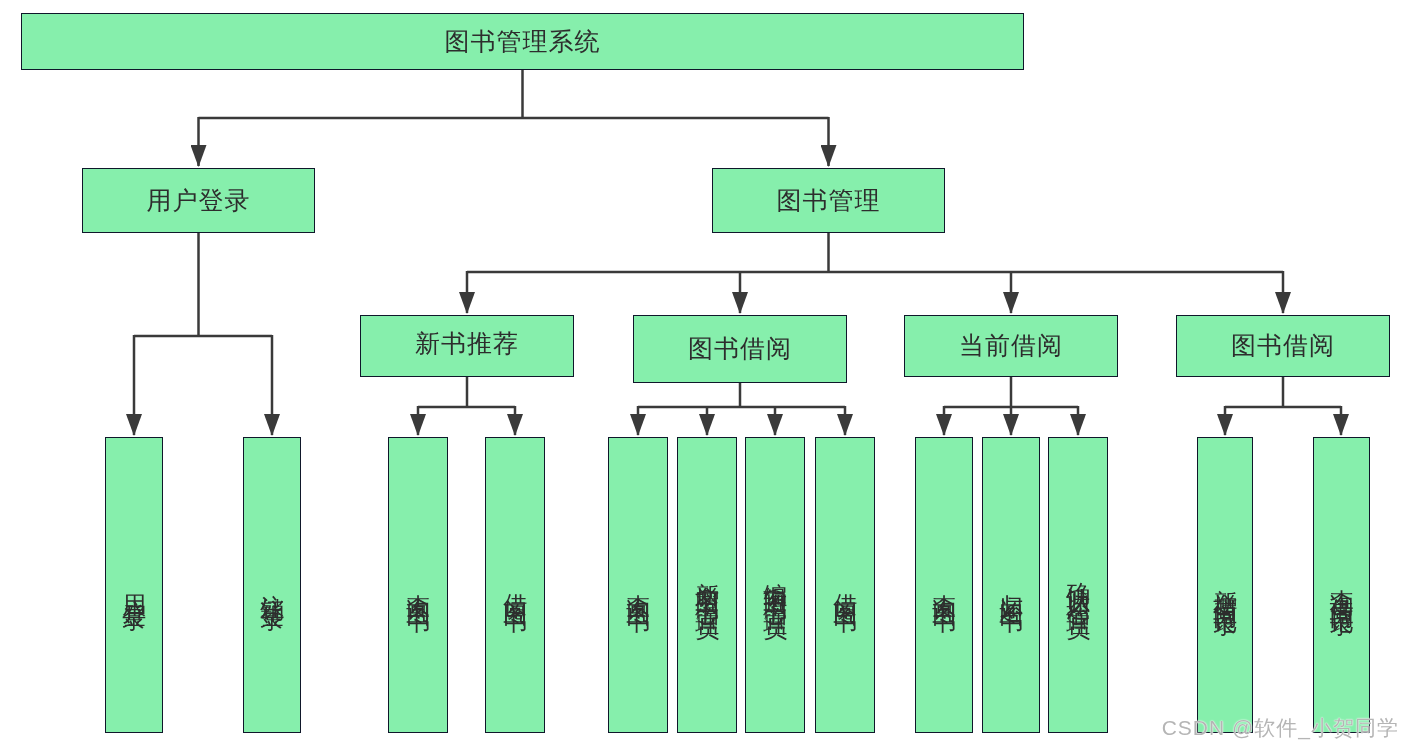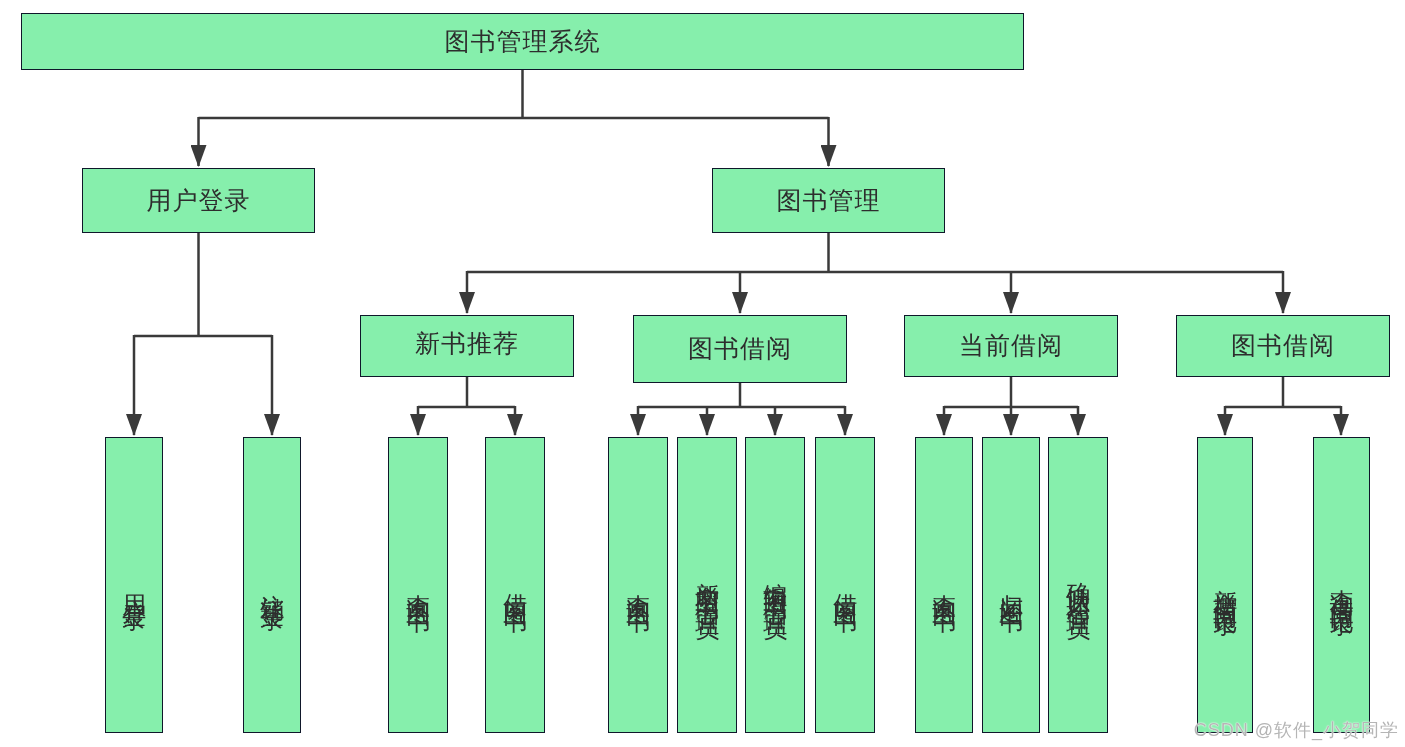--- a/index.html
+++ b/index.html
@@ -28,21 +28,21 @@
   .v{
     writing-mode:vertical-rl;
     text-orientation:mixed;
     letter-spacing:5px;
     font-size:24px;
   }
   .watermark{
     position:absolute;
     right:6px;
     bottom:5px;
-    font-size:18px;
+    font-size:21px;
     letter-spacing:1px;
     color:#b5b5b5;
     text-shadow:0 0 2px #ffffff,0 0 1px #ffffff;
     white-space:nowrap;
     z-index:10;
   }
 </style>
 </head>
 <body>
 

